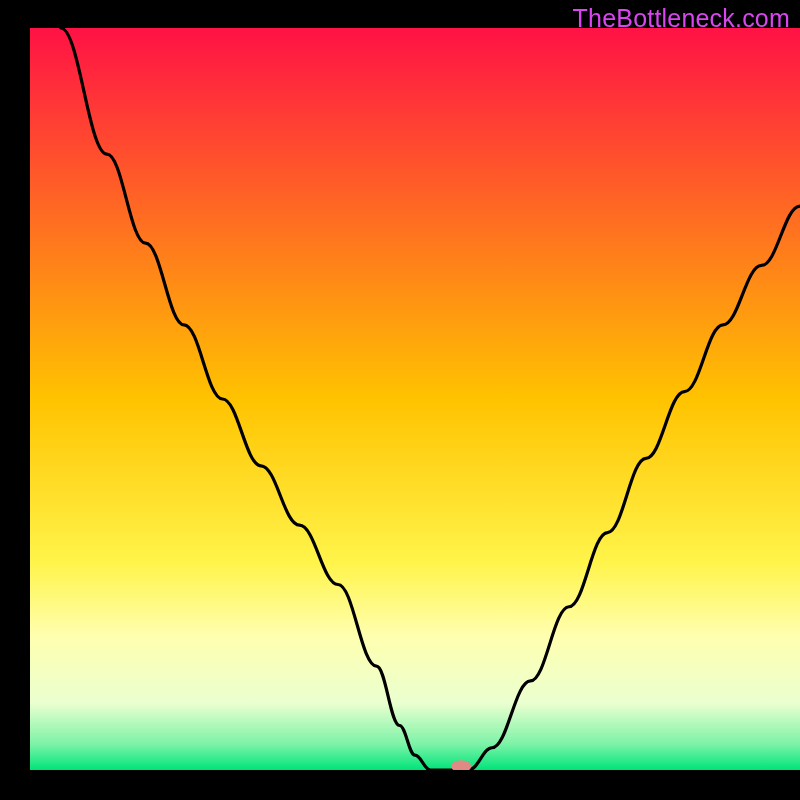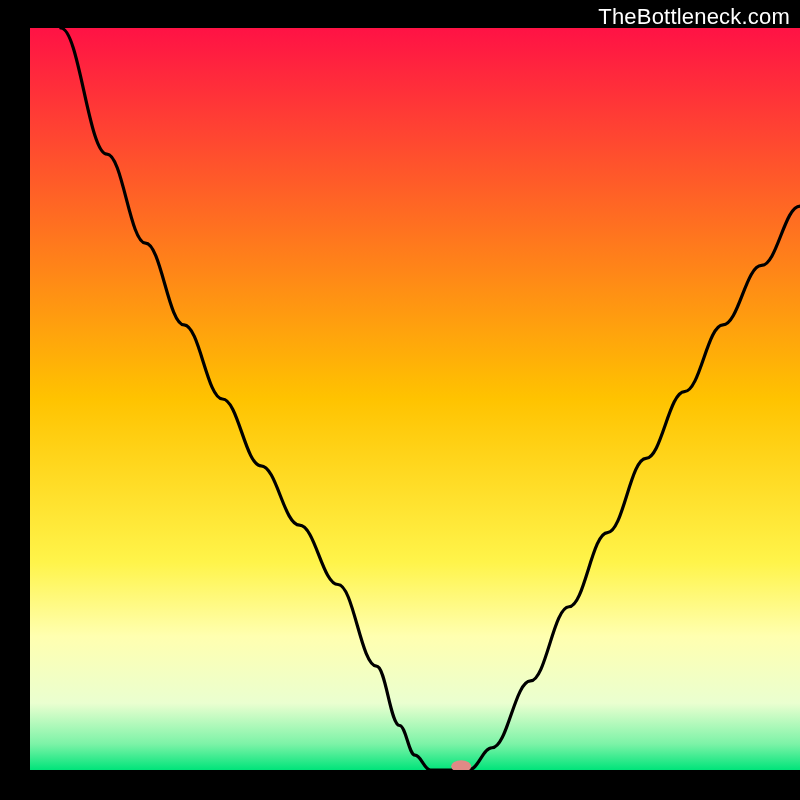--- a/index.html
+++ b/index.html
@@ -14,22 +14,22 @@
   .frame {
     position: relative;
     width: 800px;
     height: 800px;
     background: #000;
   }
   .watermark {
     position: absolute;
     top: 4px;
     right: 10px;
-    color: #ffffff;
-    font-size: 22px;
+    color: #d946ef;
+    font-size: 25px;
     font-weight: 500;
     letter-spacing: 0.2px;
     z-index: 50;
     user-select: none;
   }
   svg {
     position: absolute;
     top: 0;
     left: 0;
   }

